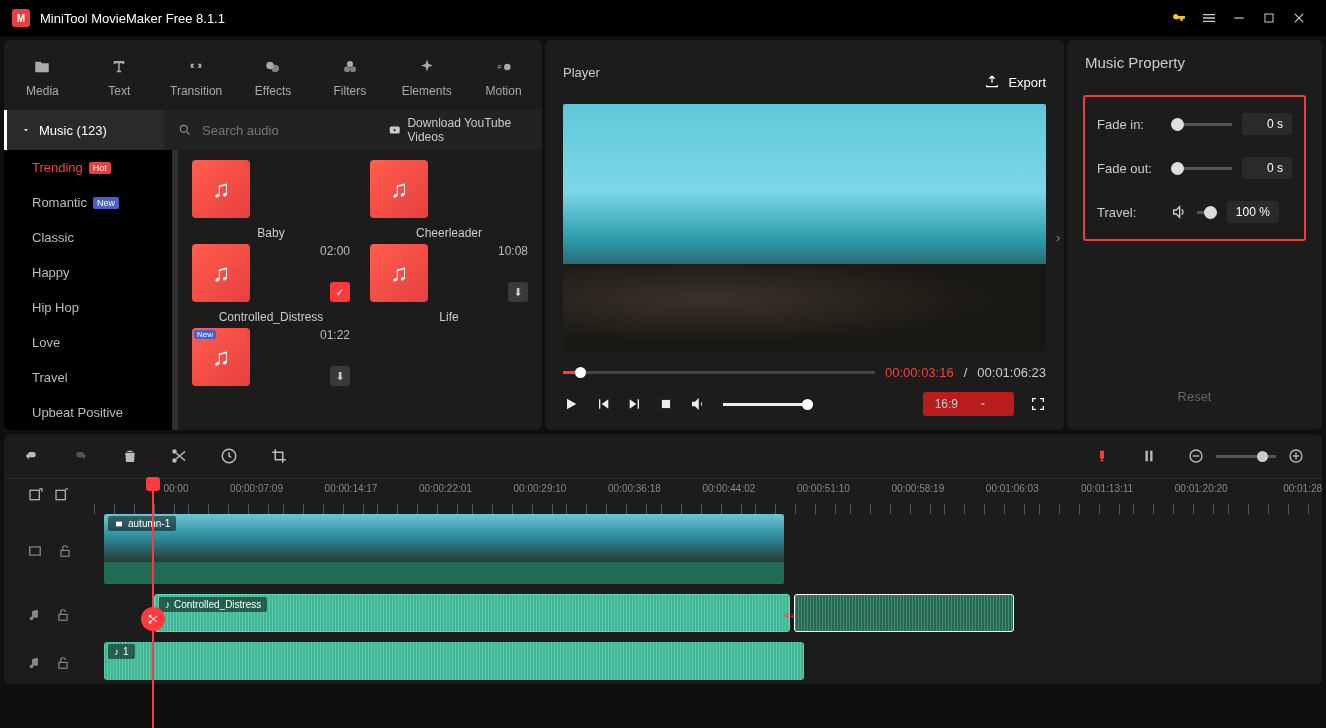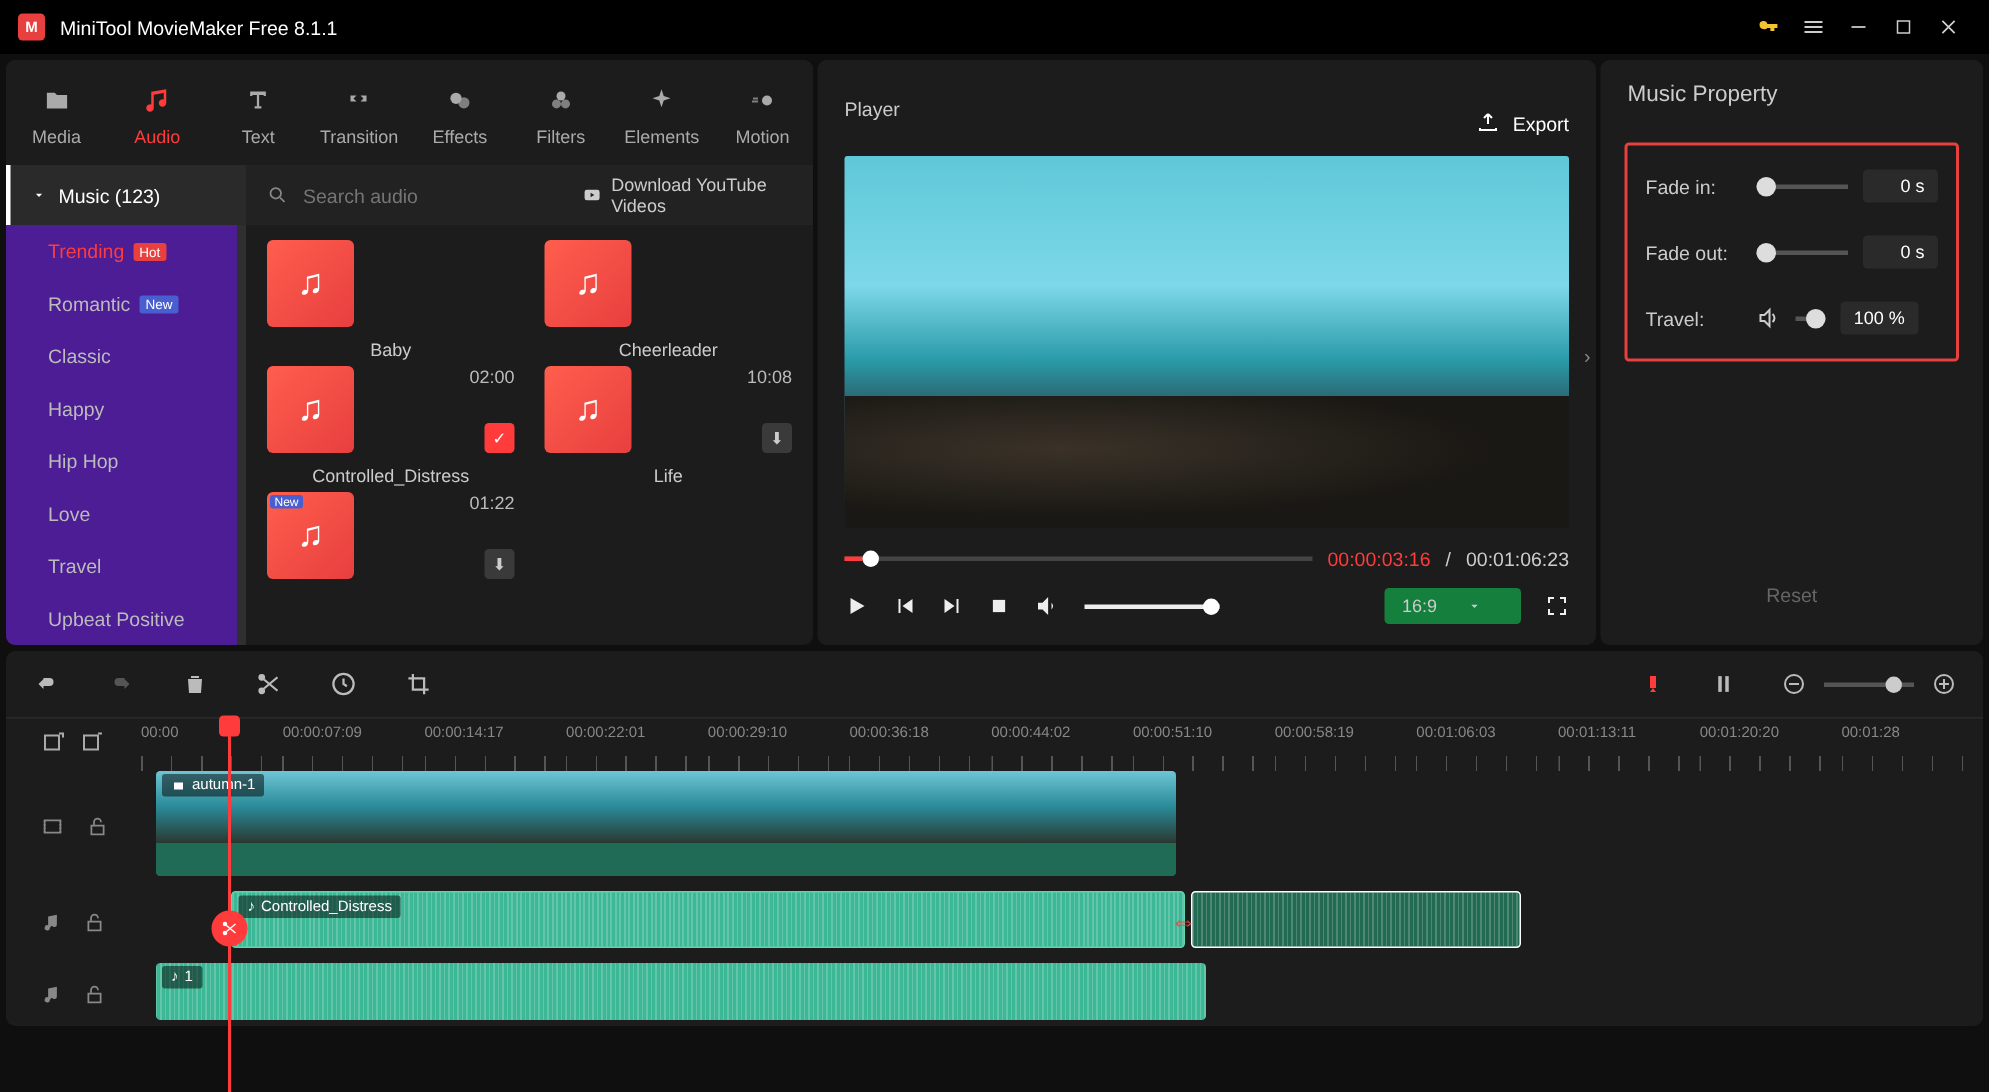--- a/index.html
+++ b/index.html
@@ -23,21 +23,21 @@
 .tab.active { color: #ff3b3b; }
 .tab .tab-icon { height: 22px; display: flex; align-items: center; justify-content: center; }
 
 .subrow { display: flex; height: 40px; align-items: stretch; }
 .music-cat { width: 160px; background: #2a2a2a; display: flex; align-items: center; padding: 0 14px; color: #fff; font-size: 13px; border-left: 3px solid #fff; }
 .search-row { flex: 1; display: flex; align-items: center; background: #222; padding: 0 14px; gap: 10px; }
 .search-row input { background: transparent; border: none; color: #aaa; font-size: 13px; outline: none; flex: 1; }
 .yt-link { color: #ccc; font-size: 12px; display: flex; align-items: center; gap: 6px; cursor: pointer; }
 
 .content-row { display: flex; flex: 1; overflow: hidden; }
-.sidebar { width: 160px; background: #4c1d95; overflow-y: auto; border-right: 6px solid #2f2f2f; }
+.sidebar { width: 174px; background: #000000; overflow-y: auto; border-right: 6px solid #2f2f2f; }
 .sidebar-item { padding: 10px 28px; font-size: 13px; color: #bbb; cursor: pointer; display: flex; align-items: center; gap: 6px; }
 .sidebar-item.active { color: #ff3b3b; }
 .badge { font-size: 9px; padding: 1px 4px; border-radius: 2px; }
 .badge-hot { background: #e83f3f; color: #fff; }
 .badge-new { background: #4a5fcf; color: #fff; }
 
 .audio-grid { flex: 1; padding: 10px 14px; overflow-y: auto; display: grid; grid-template-columns: 1fr 1fr; gap: 4px 20px; align-content: start; }
 .audio-item { display: flex; flex-direction: column; align-items: center; }
 .audio-tile-row { display: flex; align-items: flex-start; gap: 10px; width: 100%; }
 .audio-tile { width: 58px; height: 58px; background: linear-gradient(135deg, #ff5e4d, #e83f3f); border-radius: 4px; display: flex; align-items: center; justify-content: center; position: relative; }
@@ -61,21 +61,21 @@
 .scrub-track { flex: 1; height: 3px; background: #444; position: relative; }
 .scrub-fill { position: absolute; left: 0; top: 0; height: 100%; width: 4%; background: #ff3b3b; }
 .scrub-thumb { position: absolute; left: 4%; top: -4px; width: 11px; height: 11px; background: #fff; border-radius: 50%; }
 .time-current { color: #ff3b3b; font-size: 13px; }
 .time-total { color: #ccc; font-size: 13px; }
 .controls-row { padding: 12px 18px 14px 18px; display: flex; align-items: center; gap: 16px; }
 .ctrl-btn { color: #eee; cursor: pointer; display: flex; align-items: center; }
 .vol-slider { width: 90px; height: 3px; background: #eee; position: relative; }
 .vol-thumb { position: absolute; right: 0; top: -4px; width: 11px; height: 11px; background: #fff; border-radius: 50%; }
 .controls-spacer { flex: 1; }
-.aspect-select { background: #15803d; color: #ccc; padding: 5px 26px 5px 12px; border-radius: 3px; font-size: 12px; display: flex; align-items: center; gap: 20px; }
+.aspect-select { background: #b91c1c; color: #ccc; padding: 5px 26px 5px 12px; border-radius: 3px; font-size: 12px; display: flex; align-items: center; gap: 20px; }
 
 
 .prop-panel { background: #1c1c1c; border-radius: 6px; display: flex; flex-direction: column; }
 .prop-head { padding: 14px 18px; color: #ccc; font-size: 15px; }
 .prop-body { padding: 10px 16px; }
 .prop-box { border: 2px solid #e83f3f; border-radius: 3px; padding: 16px 12px; display: flex; flex-direction: column; gap: 22px; }
 .prop-row { display: flex; align-items: center; gap: 10px; }
 .prop-label { width: 64px; color: #ccc; font-size: 13px; }
 .slider-track { flex: 1; height: 3px; background: #555; position: relative; }
 .slider-thumb { position: absolute; top: -5px; width: 13px; height: 13px; background: #ddd; border-radius: 50%; }
@@ -87,21 +87,21 @@
 .timeline { background: #1c1c1c; margin: 0 4px 4px 4px; border-radius: 6px; }
 .tl-toolbar { height: 44px; display: flex; align-items: center; padding: 0 18px; gap: 32px; }
 .tl-tool { color: #bbb; cursor: pointer; }
 .tl-tool.disabled { color: #555; }
 .tl-toolbar .spacer { flex: 1; }
 .tl-zoom { display: flex; align-items: center; gap: 12px; }
 .tl-zoom-track { width: 60px; height: 3px; background: #555; position: relative; }
 .tl-zoom-thumb { position: absolute; right: 8px; top: -4px; width: 11px; height: 11px; background: #ccc; border-radius: 50%; }
 .marker-btn { color: #ff3b3b; }
 
-.tl-ruler { height: 36px; display: flex; position: relative; padding-left: 90px; border-top: 1px solid #2a2a2a; }
+.tl-ruler { height: 36px; display: flex; position: relative; padding-left: 90px; border-top: 1px solid #2a2a2a; text-align: right; }
 .ruler-ctrl { position: absolute; left: 24px; top: 8px; display: flex; gap: 10px; color: #aaa; }
 .ruler-tick { width: 100px; font-size: 10px; color: #888; padding-top: 4px; position: relative; }
 .ruler-tick::after { content: ""; position: absolute; left: 0; bottom: 0; width: 100%; height: 10px; background-image: repeating-linear-gradient(to right, #555 0, #555 1px, transparent 1px, transparent 20px); }
 .playhead { position: absolute; left: 148px; top: 0; width: 2px; height: 250px; background: #ff3b3b; z-index: 10; }
 .playhead::before { content: ""; position: absolute; top: -2px; left: -6px; width: 14px; height: 14px; background: #ff3b3b; border-radius: 3px; }
 .playhead-scissor { position: absolute; top: 128px; left: -11px; width: 24px; height: 24px; background: #ff3b3b; border-radius: 50%; display: flex; align-items: center; justify-content: center; color: #fff; }
 
 .tl-tracks { padding-left: 0; position: relative; }
 .track { display: flex; align-items: center; height: 56px; margin-bottom: 6px; }
 .track-head { width: 90px; display: flex; align-items: center; justify-content: center; gap: 14px; color: #888; }
@@ -163,28 +163,20 @@
 
   <div class="left-panel">
     <div class="tabs">
       <div class="tab">
           <span class="tab-icon">
             <svg width="20" height="18" viewBox="0 0 24 24" fill="currentColor">
               <path d="M3 5h7l2 2h9v12H3z"></path>
             </svg>
           </span>
           <span>Media</span>
-        </div>
-      <div class="tab active">
-          <span class="tab-icon">
-            <svg width="20" height="20" viewBox="0 0 24 24" fill="currentColor">
-              <path d="M9 18a3 3 0 1 1-2-2.8V5l12-2v11a3 3 0 1 1-2-2.8V6l-8 1.3V18z"></path>
-            </svg>
-          </span>
-          <span>Audio</span>
         </div>
       <div class="tab">
           <span class="tab-icon">
             <svg width="20" height="18" viewBox="0 0 24 24" fill="currentColor">
               <path d="M5 4h14v4h-2V7h-4v10h2v2H9v-2h2V7H7v1H5z"></path>
             </svg>
           </span>
           <span>Text</span>
         </div>
       <div class="tab">

